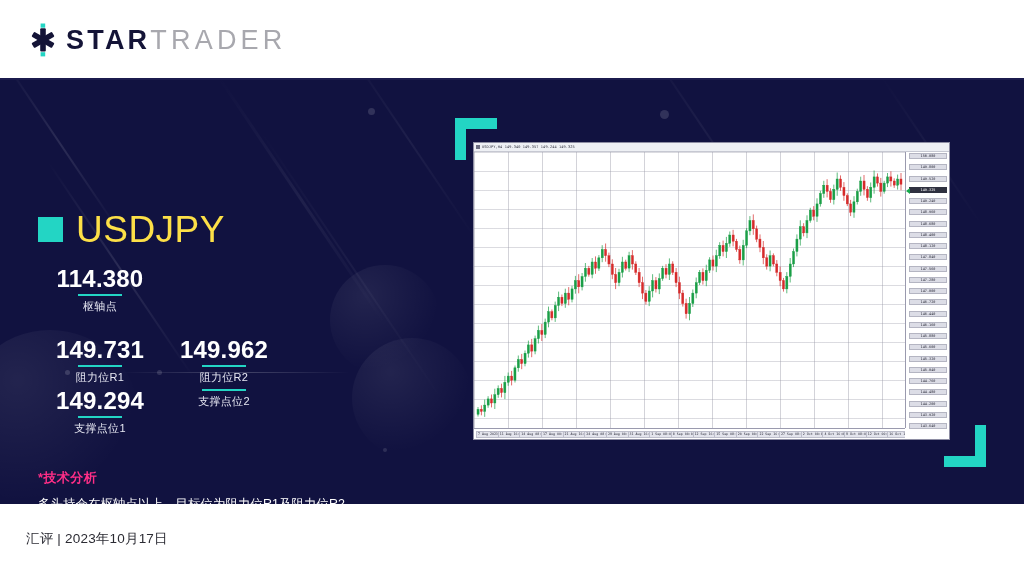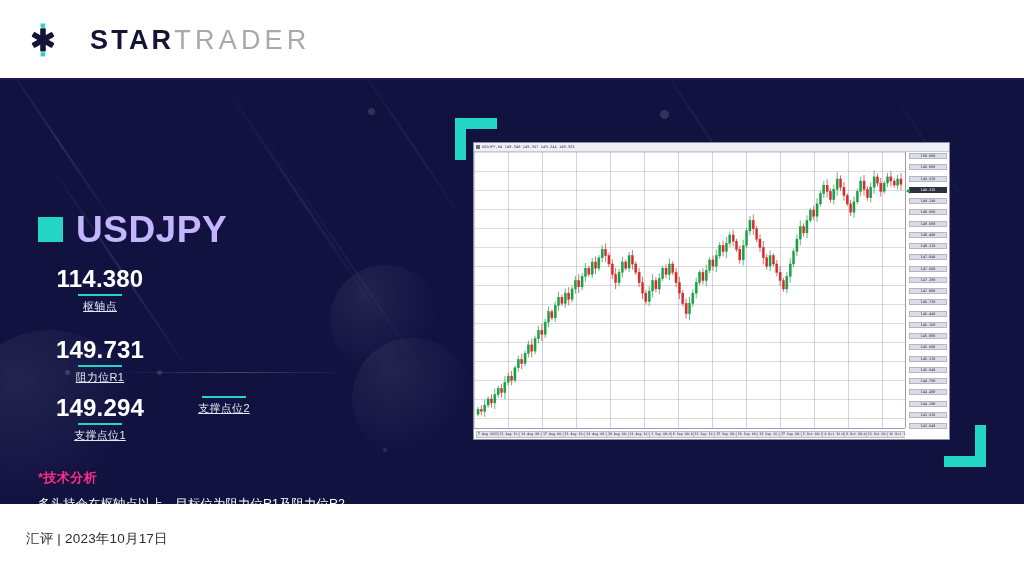--- a/index.html
+++ b/index.html
@@ -12,21 +12,21 @@
   }
 
   
   .header {
     position:absolute; left:0; top:0; width:1024px; height:80px;
     background:#ffffff; display:flex; align-items:center;
   }
   .logo-wrap { display:flex; align-items:center; margin-left:26px; }
   .logo-mark { position:relative; width:34px; height:34px; margin-right:6px; }
   .logo-mark svg { display:block; }
-  .logo-text { font-size:27px; letter-spacing:3.2px; font-weight:700; line-height:1;margin-left:24px; }
+  .logo-text { font-size:27px; letter-spacing:3.2px; font-weight:700; line-height:1; }
   .logo-star { color:#141437; }
   .logo-trader { color:#a8a8ae; font-weight:400; letter-spacing:4.2px; }
   .header-rule {
     position:absolute; left:0; top:78px; width:1024px; height:3px;
     background:#1b1b4d;
   }
 
   
   .stage {
     position:absolute; left:0; top:80px; width:1024px; height:424px;
@@ -43,33 +43,33 @@
   }
   .dot { position:absolute; border-radius:50%; background:rgba(255,255,255,.30); }
   .hairline {
     position:absolute; height:1px;
     background:linear-gradient(90deg,rgba(255,255,255,0),rgba(255,255,255,.22),rgba(255,255,255,0));
   }
 
   
   .pair-row { position:absolute; left:38px; top:131px; display:flex; align-items:center; }
   .pair-bullet { width:25px; height:25px; background:#23d5c4; margin-right:13px; }
-  .pair-name { font-size:37px; font-weight:700; color:#c4b5fd; letter-spacing:.5px; line-height:1; }
+  .pair-name { font-size:37px; font-weight:400; color:#fde047; letter-spacing:.5px; line-height:1; }
 
   .levels { position:absolute; left:38px; top:186px; width:300px; }
   .lv-row { display:flex; }
   .lv-cell { width:124px; text-align:center; }
   .lv-val {
     font-size:24px; font-weight:700; color:#ffffff; line-height:1.12;
     letter-spacing:.2px; display:inline-block; position:relative;
   }
   .lv-underline { width:44px; height:2px; background:#23d5c4; margin:1px auto 3px; }
-  .lv-label { font-size:11px; color:#e6e7f2; font-weight:400; letter-spacing:.3px;text-decoration:underline; }
+  .lv-label { font-size:11px; color:#e6e7f2; font-weight:400; letter-spacing:.3px; }
   .lv-row.r-res { margin-top:23px; }
-  .lv-row.r-sup { margin-top:10px; }
+  .lv-row.r-sup { margin-top:3px; }
   .lv-row.r-piv .lv-cell { width:124px; }
 
   
   .analysis { position:absolute; left:38px; top:389px; width:382px; }
   .an-title {
     font-size:13px; font-weight:700; color:#ff2e87; letter-spacing:.4px; margin-bottom:7px;
   }
   .an-body { font-size:12.5px; color:#ffffff; line-height:1.62; font-weight:400; }
   .an-line { display:block; white-space:nowrap; }
 
@@ -202,20 +202,25 @@
         <div class="lv-val">114.380</div>
         <div class="lv-underline"></div>
         <div class="lv-label">枢轴点</div>
       </div>
     </div>
     <div class="lv-row r-res">
       <div class="lv-cell">
         <div class="lv-val">149.731</div>
         <div class="lv-underline"></div>
         <div class="lv-label">阻力位R1</div>
+      </div>
+      <div class="lv-cell">
+        <div class="lv-val">149.962</div>
+        <div class="lv-underline"></div>
+        <div class="lv-label">阻力位R2</div>
       </div>
     </div>
     <div class="lv-row r-sup">
       <div class="lv-cell">
         <div class="lv-val">149.294</div>
         <div class="lv-underline"></div>
         <div class="lv-label">支撑点位1</div>
       </div>
       <div class="lv-cell">
         <div class="lv-underline"></div>

